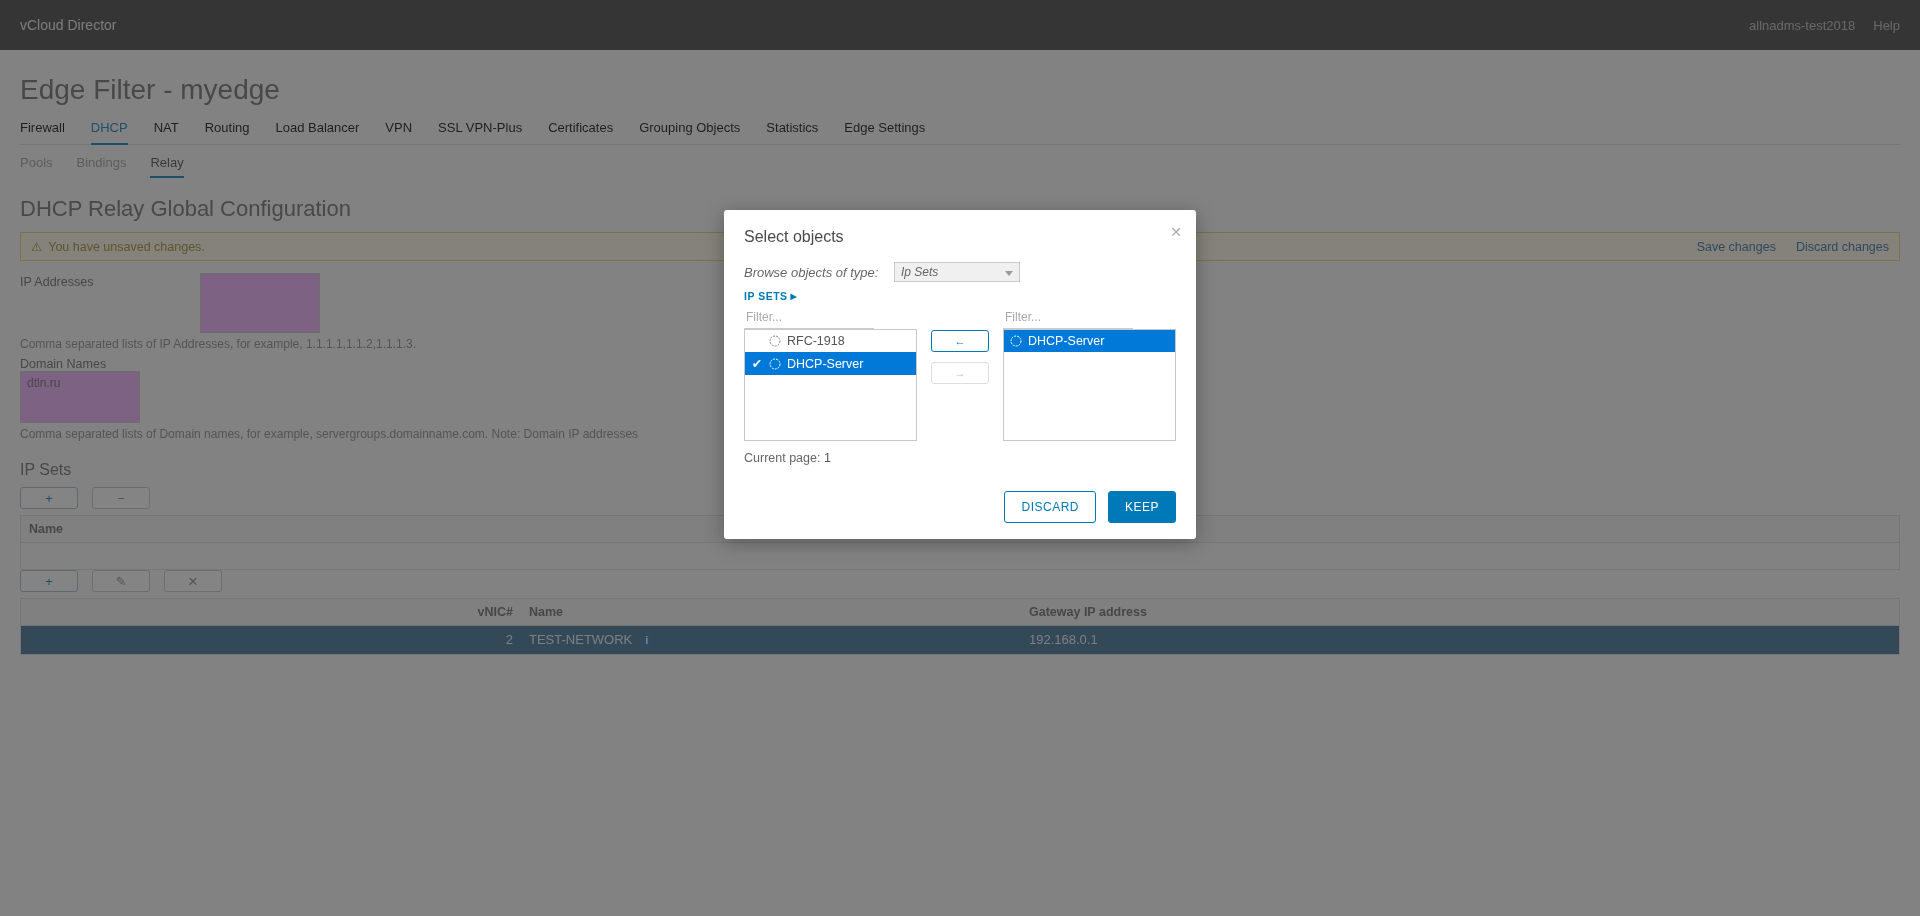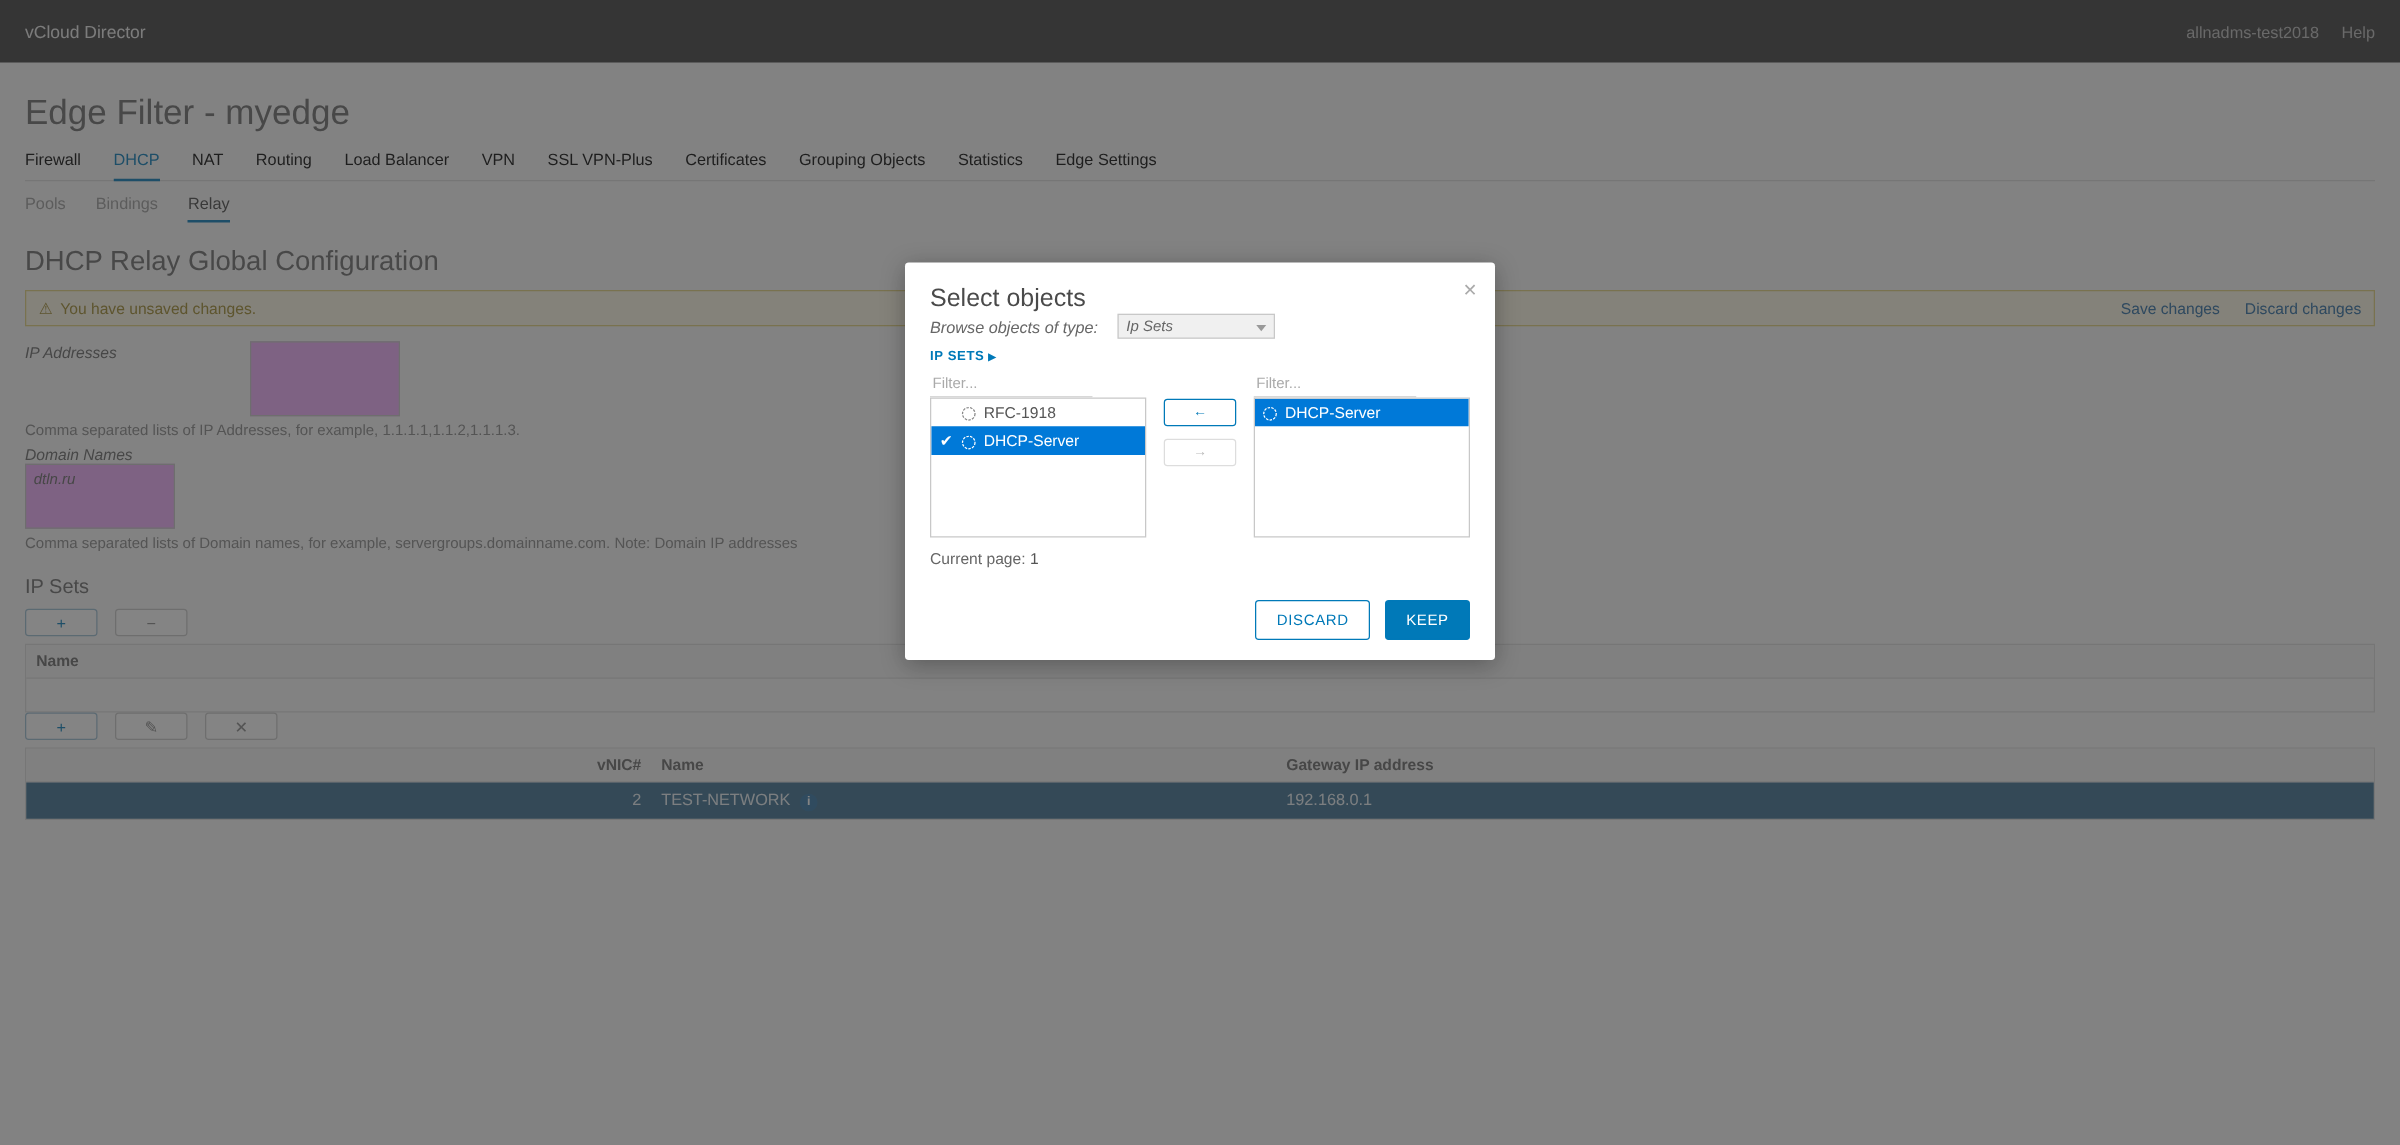--- a/index.html
+++ b/index.html
@@ -35,21 +35,21 @@
   .subtabs{display:flex;gap:24px;margin-top:4px;}
   .subtab{color:#9b9b9b;padding:4px 0 6px;cursor:pointer;}
   .subtab.active{color:#444;border-bottom:2px solid #0079b8;}
   
   h2.section-title{font-weight:300;font-size:22px;color:#6a6a6a;margin:18px 0 10px;}
   
   .warn-bar{background:var(--yellow-bg);border:1px solid var(--yellow-border);padding:6px 10px;display:flex;align-items:center;font-size:12.5px;color:#a08a2a;}
   .warn-bar .right{margin-left:auto;display:flex;gap:20px;}
   .warn-bar a{color:#2b6ca3;cursor:pointer;}
   
-  .row{display:flex;margin-top:12px;font-style:italic;}
+  .row{display:flex;margin-top:12px;}
   .row .label{width:180px;color:#666;font-size:12.5px;padding-top:2px;}
   .txtbox{border:1px solid var(--border-dark);background:#f0abfc;width:120px;min-height:60px;padding:4px 6px;font-size:12px;color:#666;}
   .hint{color:#888;font-size:12px;margin-top:4px;}
   
   h3.sub-section{font-weight:400;font-size:16px;color:#6a6a6a;margin:20px 0 8px;}
   
   .icon-btn-row{display:flex;gap:14px;margin-bottom:6px;}
   .icon-btn{width:58px;height:22px;border:1px solid var(--border-dark);border-radius:3px;display:flex;align-items:center;justify-content:center;cursor:pointer;background:#fff;color:#888;}
   .icon-btn.primary{color:#0079b8;border-color:#9abdd3;}
   
@@ -66,37 +66,37 @@
   .agents-table .thead .th.c3{flex:1;}
   .agents-table .trow{background:var(--row-sel);color:#eaf1f5;}
   .agents-table .trow .td.c1{flex:0 0 500px;text-align:right;}
   .agents-table .trow .td.c2{flex:0 0 500px;}
   .agents-table .trow .td.c3{flex:1;}
   .info-badge{display:inline-flex;width:14px;height:14px;border-radius:50%;background:#2e72a4;color:#fff;font-size:10px;font-weight:bold;align-items:center;justify-content:center;margin-left:4px;}
   
   
   .overlay{position:fixed;inset:0;background:var(--overlay);display:flex;align-items:flex-start;justify-content:center;padding-top:210px;}
   .modal{background:#fff;border-radius:3px;width:472px;box-shadow:0 4px 20px rgba(0,0,0,.3);padding:18px 20px 16px;position:relative;}
-  .modal-title{font-size:20px;font-weight:300;color:#4a4a4a;margin:0 0 0;}
+  .modal-title{font-size:16px;font-weight:300;color:#4a4a4a;margin:0 0 16px;}
   .modal-close{position:absolute;right:14px;top:14px;color:#aaa;cursor:pointer;font-size:14px;}
   
   .browse-row{display:flex;align-items:center;margin-bottom:8px;font-style:italic;}
   .browse-row label{width:150px;color:#666;font-size:13px;}
   .select{border:1px solid var(--border-dark);background:#f0f0f0;width:126px;height:20px;display:flex;align-items:center;padding:0 6px;font-size:12px;color:#666;position:relative;}
   .select::after{content:"";position:absolute;right:6px;top:8px;border-left:4px solid transparent;border-right:4px solid transparent;border-top:5px solid #999;}
   
   .bc{color:#0079b8;font-size:10.5px;letter-spacing:.5px;font-weight:600;margin-bottom:6px;display:flex;align-items:center;gap:3px;cursor:pointer;}
   .bc-caret{font-size:8px;}
   
   .cols{display:flex;gap:14px;align-items:flex-start;}
   .listcol{flex:1;}
   .filter{border:none;border-bottom:1px solid #ccc;width:130px;font-size:12px;padding:2px 2px 4px;color:#666;}
   .filter::placeholder{color:#aaa;}
   .listbox{border:1px solid var(--border-dark);height:112px;overflow:auto;}
-  .litem{display:flex;align-items:flex-end;gap:6px;padding:4px 6px;font-size:12.5px;color:#555;cursor:pointer;}
+  .litem{display:flex;align-items:center;gap:6px;padding:4px 6px;font-size:12.5px;color:#555;cursor:pointer;}
   .litem.selected{background:#0079d8;color:#fff;}
   .check{width:12px;display:inline-block;text-align:center;}
   .ipset-icon{width:12px;height:12px;display:inline-flex;}
   
   .midcol{display:flex;flex-direction:column;gap:10px;padding-top:22px;}
   .arrow-btn{width:58px;height:22px;border:1px solid #0079b8;border-radius:3px;display:flex;align-items:center;justify-content:center;cursor:pointer;color:#0079b8;font-size:11px;}
   .arrow-btn.muted{color:#bbb;border-color:#ddd;}
   
   .current-page{margin-top:10px;font-size:12.5px;color:#666;}
   .current-page .n{color:#555;}

